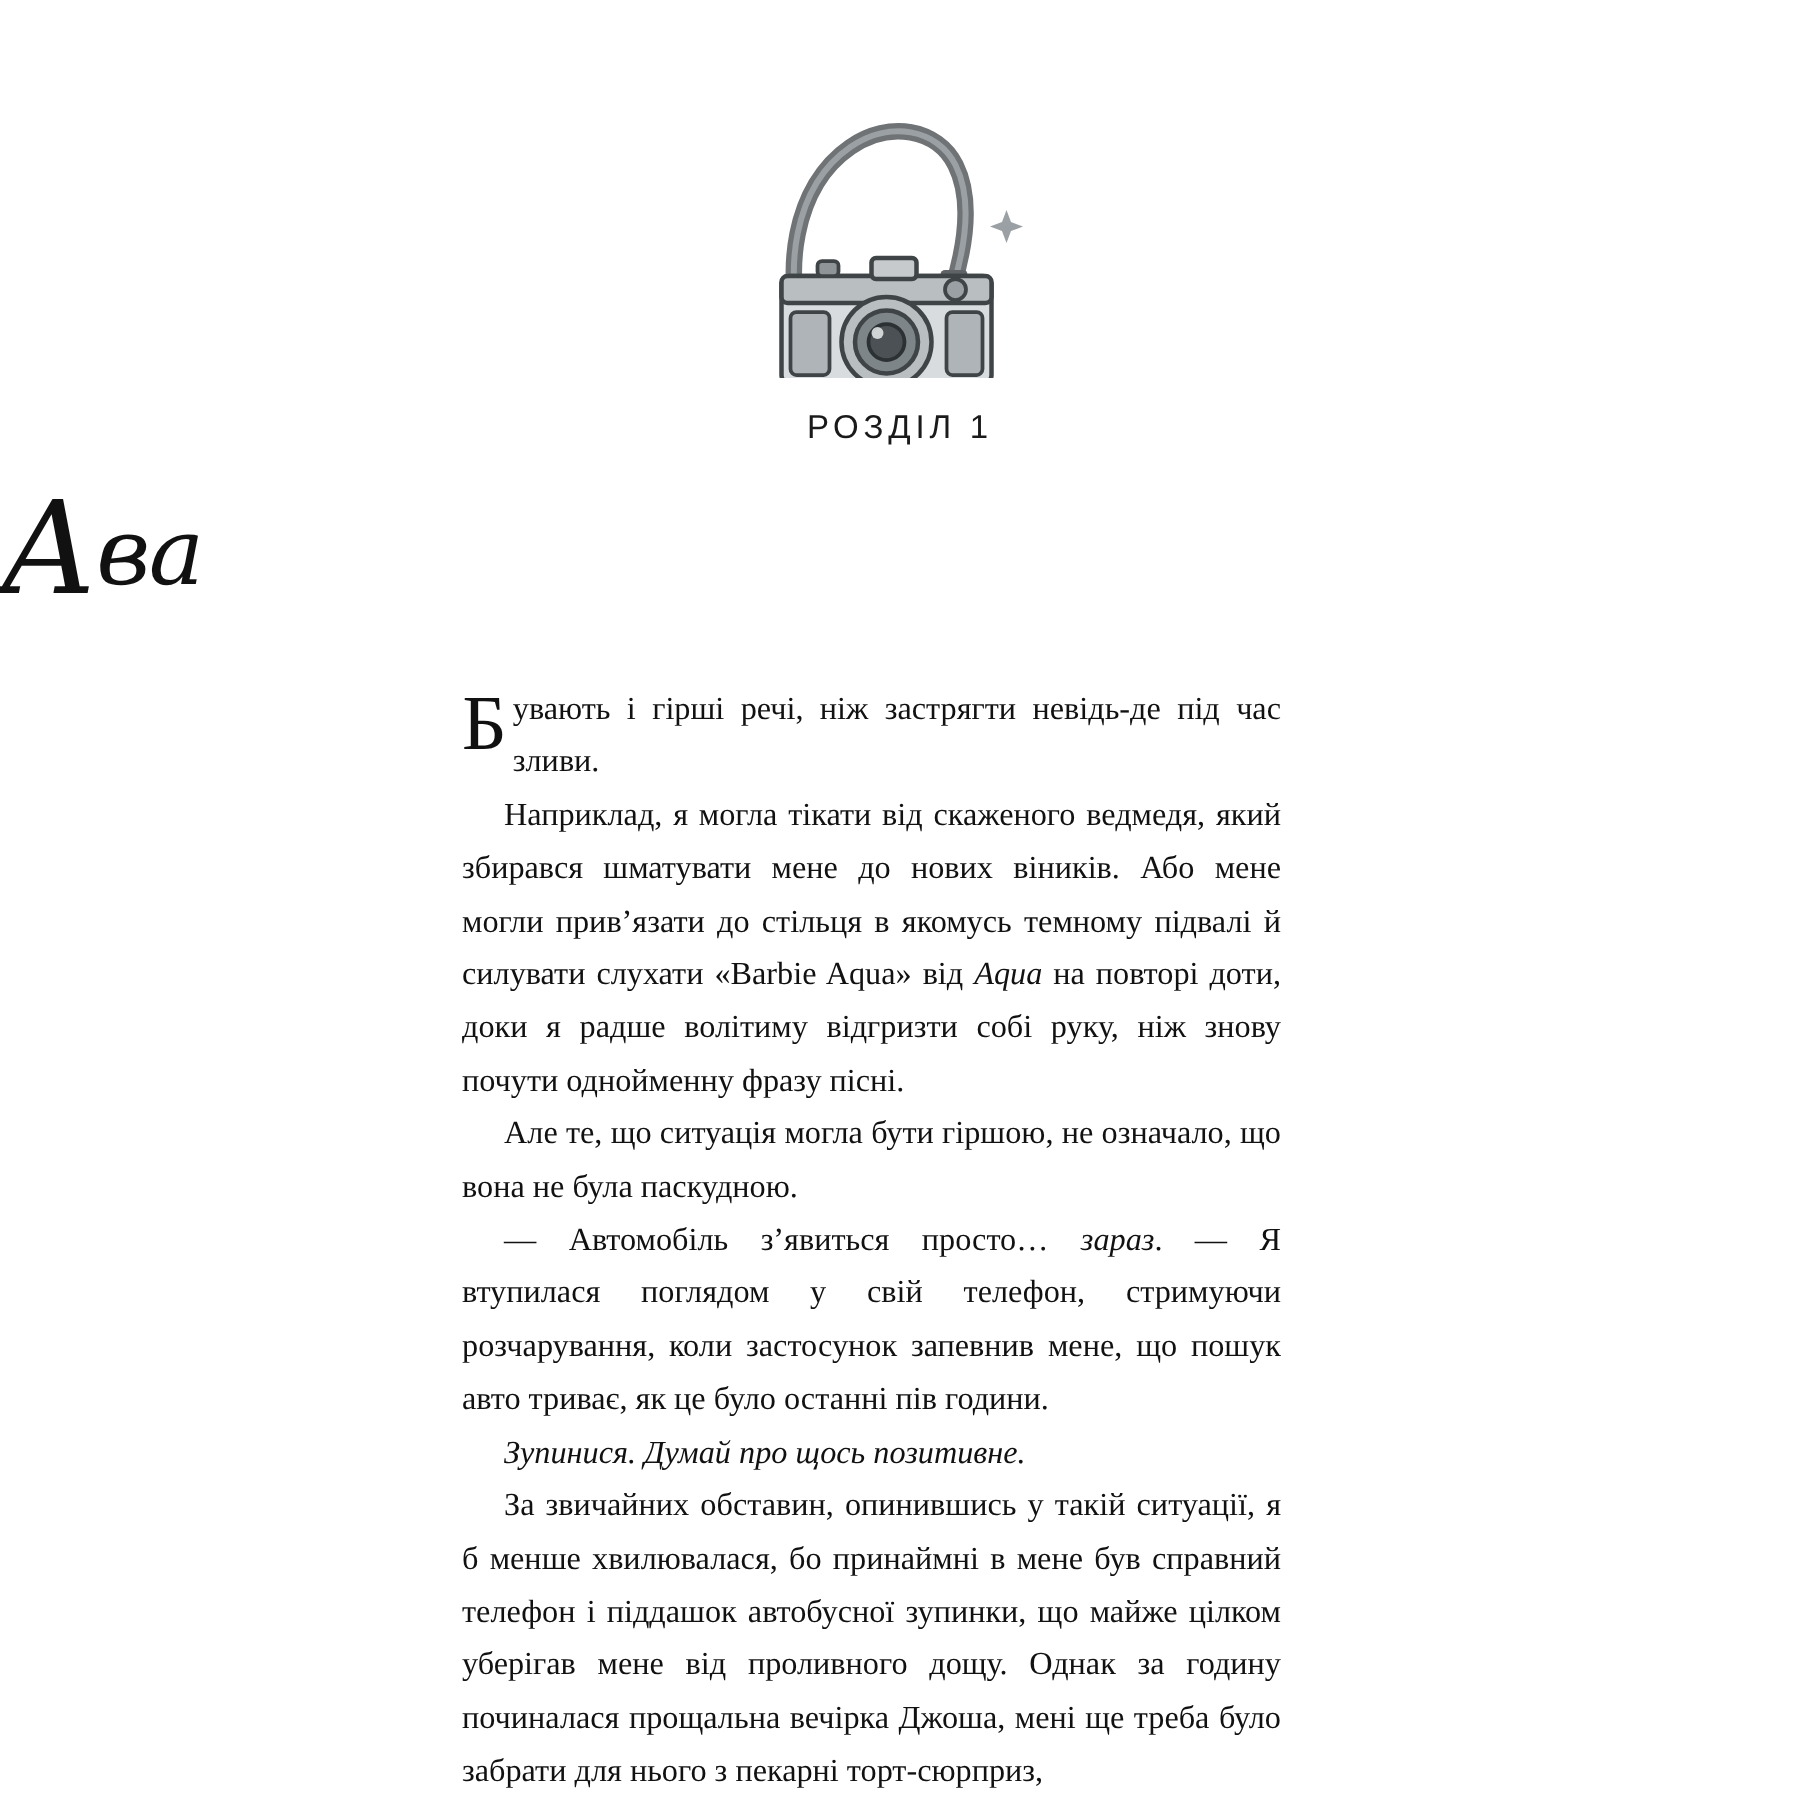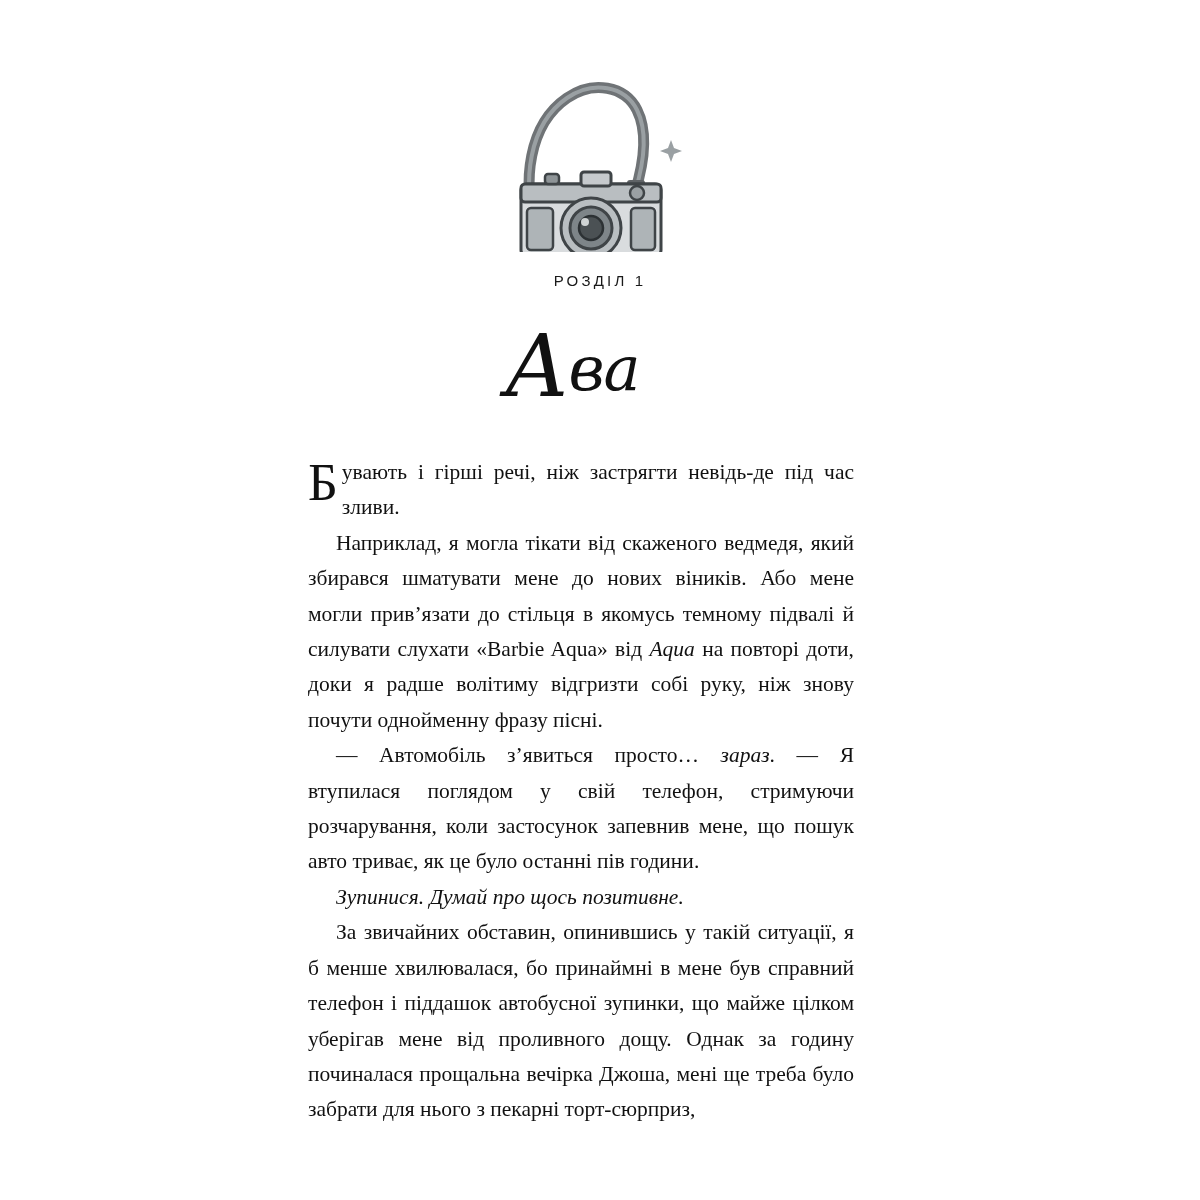--- a/index.html
+++ b/index.html
@@ -38,33 +38,33 @@
   }
 
   
   .chapter-label {
     position: absolute;
     top: 272px;
     left: 0;
     width: 1200px;
     text-align: center;
     font-family: "Liberation Sans", sans-serif;
-    font-size: 15px;
+    font-size: 22px;
     letter-spacing: 3.2px;
     color: #1a1a1a;
     font-weight: 400;
   }
 
   
   .chapter-title {
     position: absolute;
     top: 318px;
     left: 0;
     width: 1144px;
-    text-align: center;
+    text-align: left;
     height: 100px;
   }
   .chapter-title .script {
     font-family: "DejaVu Serif", serif;
     font-style: italic;
     font-size: 62px;
     line-height: 96px;
     color: #111111;
     letter-spacing: -1px;
   }
@@ -156,20 +156,21 @@
   </div>
 
   <div class="body-text">
 
     <p class="first">
       <span class="dropcap">Б</span><span>увають і гірші речі, ніж застрягти невідь-де під час зливи.</span>
     </p>
 
     <p><span>Наприклад, я могла тікати від скаженого ведмедя, який збирався шматувати мене до нових віників. Або мене могли прив’язати до стільця в якомусь темному підвалі й силувати слухати «Barbie Aqua» від </span><em>Aqua</em><span> на повторі доти, доки я радше волітиму відгризти собі руку, ніж знову почути однойменну фразу пісні.</span></p>
 
+    <p><span>Але те, що ситуація могла бути гіршою, не означало, що вона не була паскудною.</span></p>
 
     <p><span>— Автомобіль з’явиться просто… </span><em>зараз</em><span>. — Я втупилася поглядом у свій телефон, стримуючи розчарування, коли застосунок запевнив мене, що пошук авто триває, як це було останні пів години.</span></p>
 
     <p><span class="emline">Зупинися. Думай про щось позитивне.</span></p>
 
     <p><span>За звичайних обставин, опинившись у такій ситуації, я б менше хвилювалася, бо принаймні в мене був справний телефон і піддашок автобусної зупинки, що майже цілком уберігав мене від проливного дощу. Однак за годину починалася прощальна вечірка Джоша, мені ще треба було забрати для нього з пекарні торт-сюрприз,</span></p>
 
   </div>
 
 </div>

